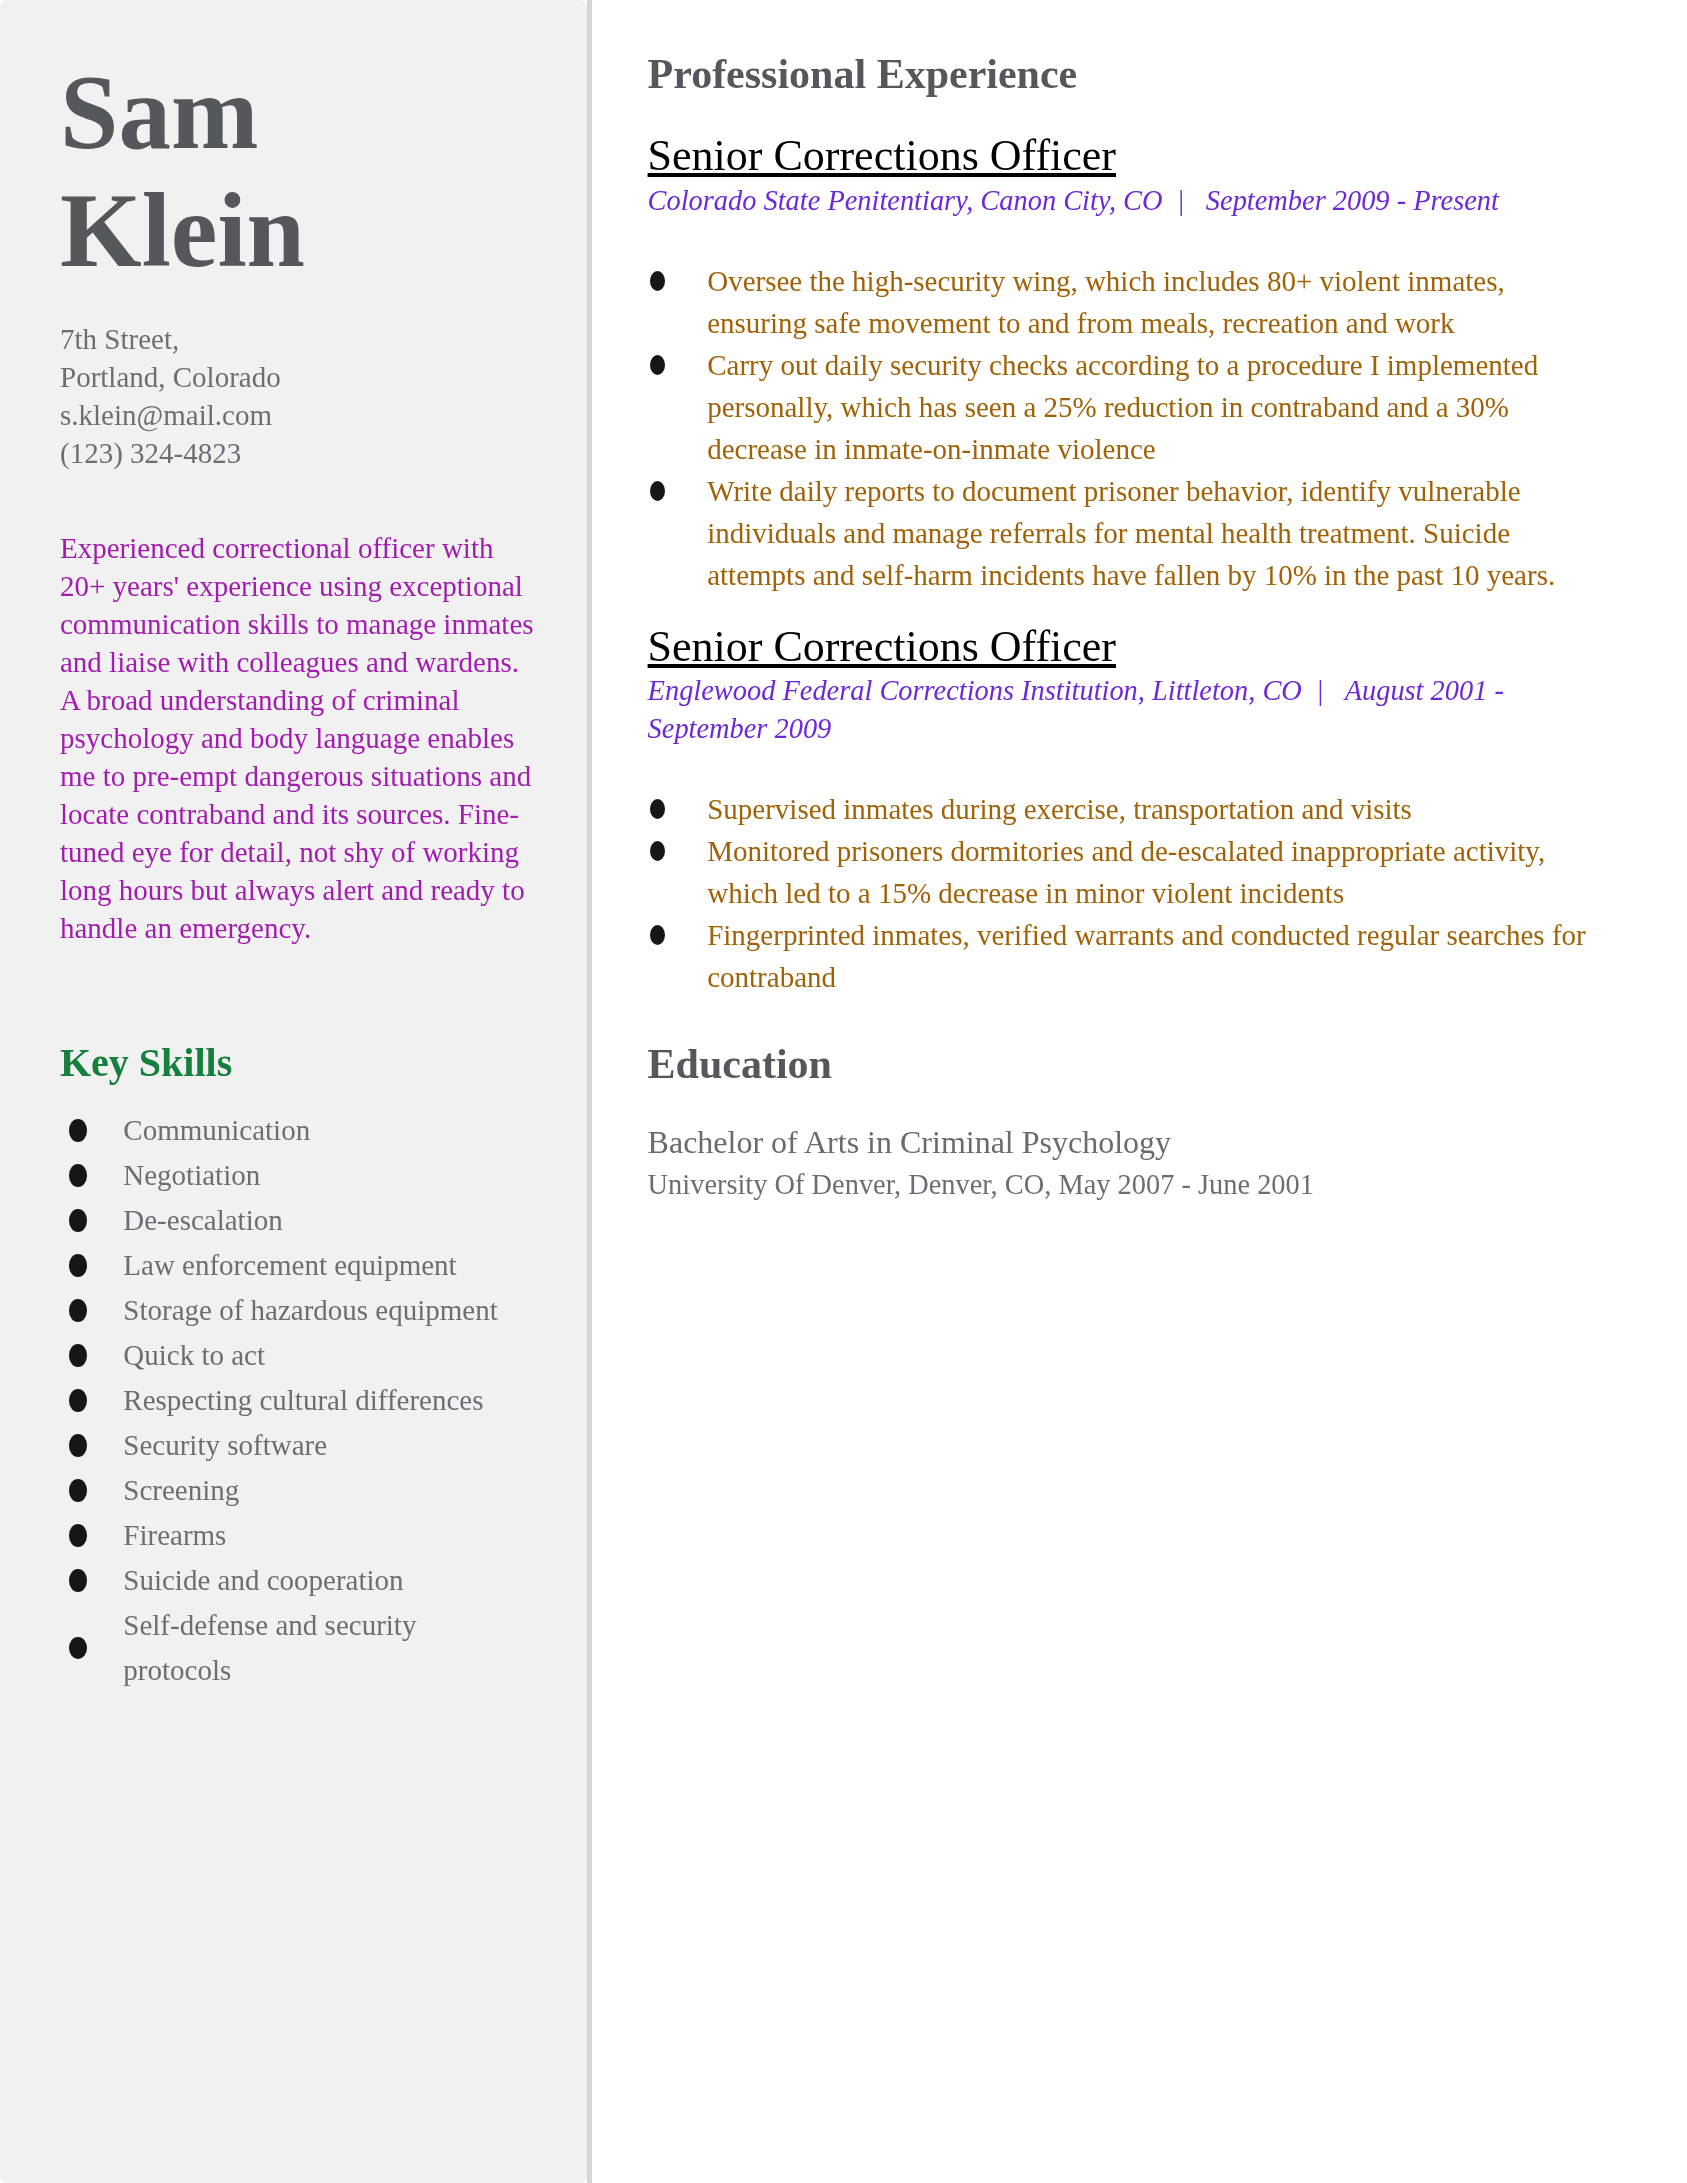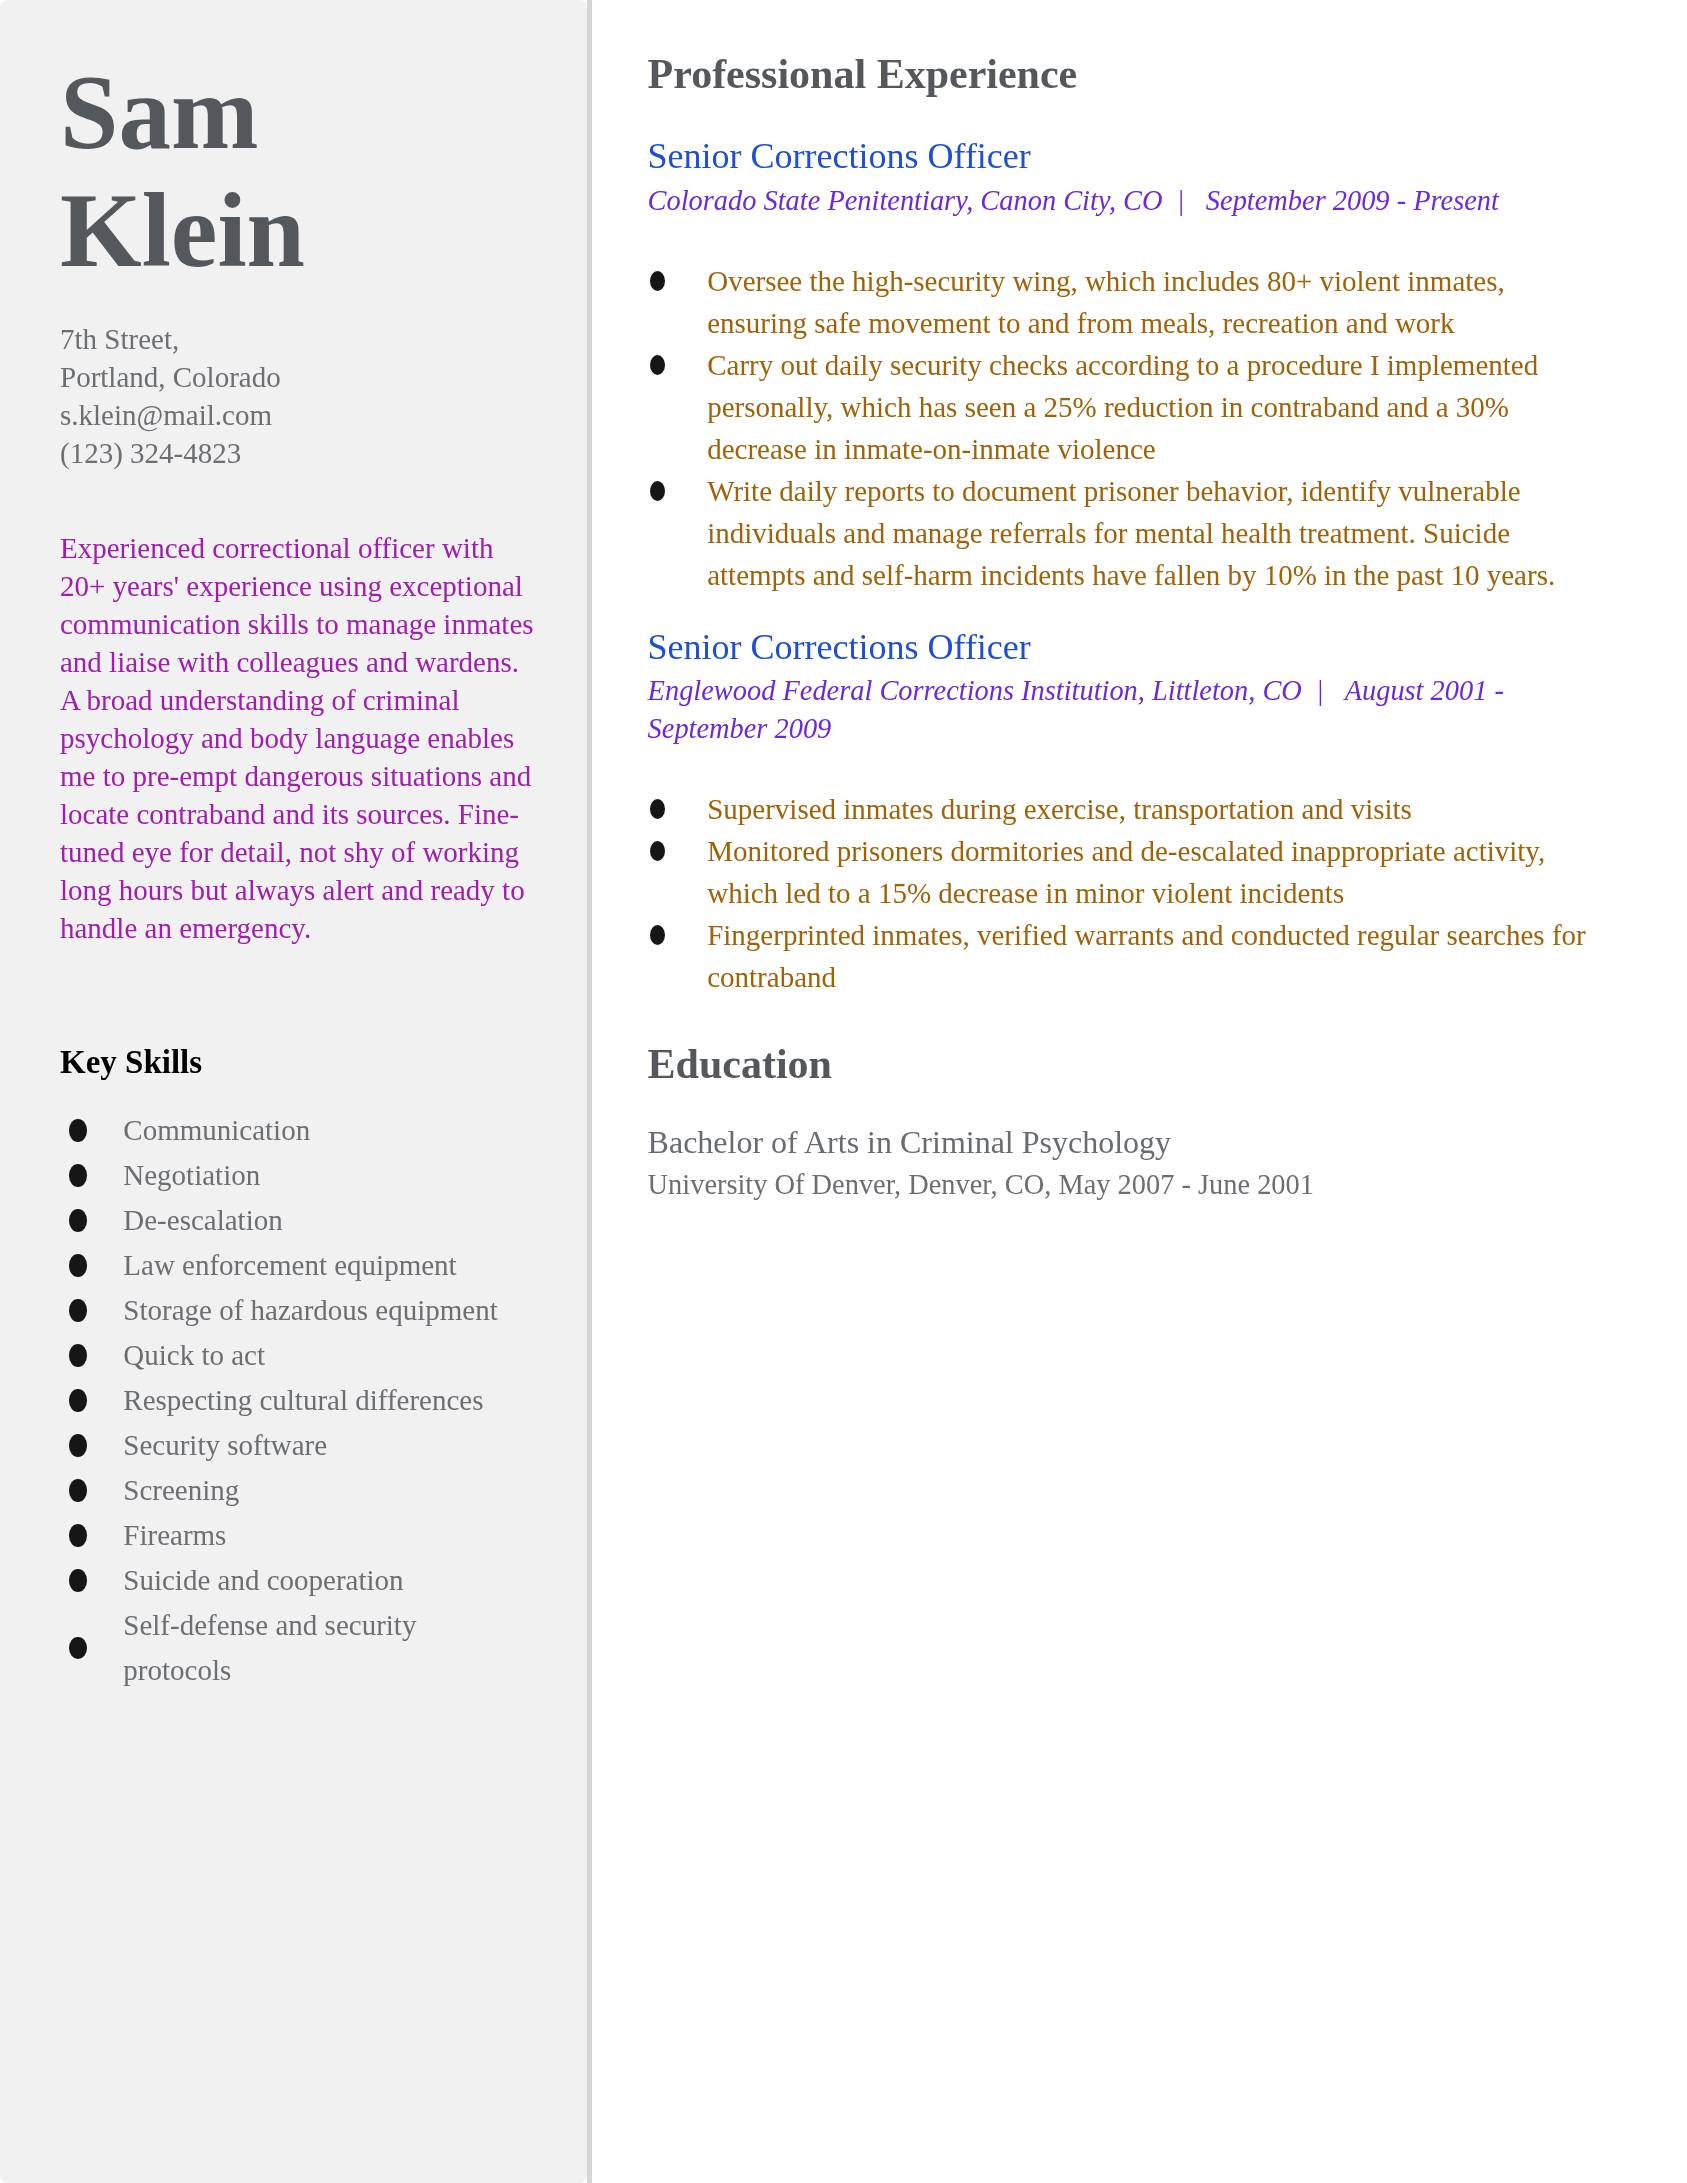--- a/index.html
+++ b/index.html
@@ -49,24 +49,24 @@
   }
   .summary {
     margin-top: 57px;
     width: 474px;
     font-size: 29px;
     line-height: 38px;
     color: #a21caf;
   }
   .side-heading {
     margin: 91px 0 0 0;
-    font-size: 33px;
+    font-size: 40px;
     line-height: 49px;
     font-weight: bold;
-    color: #000000;
+    color: #15803d;
   }
   .skills-list {
     list-style: none;
     margin: 20.5px 0 0 0;
     padding: 0;
   }
   .skills-list li {
     display: flex;
     align-items: center;
     font-size: 29px;
@@ -90,23 +90,24 @@
   .main-heading {
     margin: 0;
     font-size: 42px;
     line-height: 49px;
     font-weight: bold;
     color: #54575b;
   }
   .job { margin-top: 0; }
   .job-title {
     margin-top: 38px;
-    font-size: 36px;
-    line-height: 38px;
-    color: #1d4ed8;
+    font-size: 44px;
+    line-height: 38px;
+    color: #000000;
+    text-decoration: underline;
   }
   .job2 .job-title { margin-top: 32px; }
   .job-meta {
     margin-top: 6.6px;
     font-size: 28.4px;
     line-height: 38px;
     font-style: italic;
     color: #6d28d9;
   }
   .bullets {

